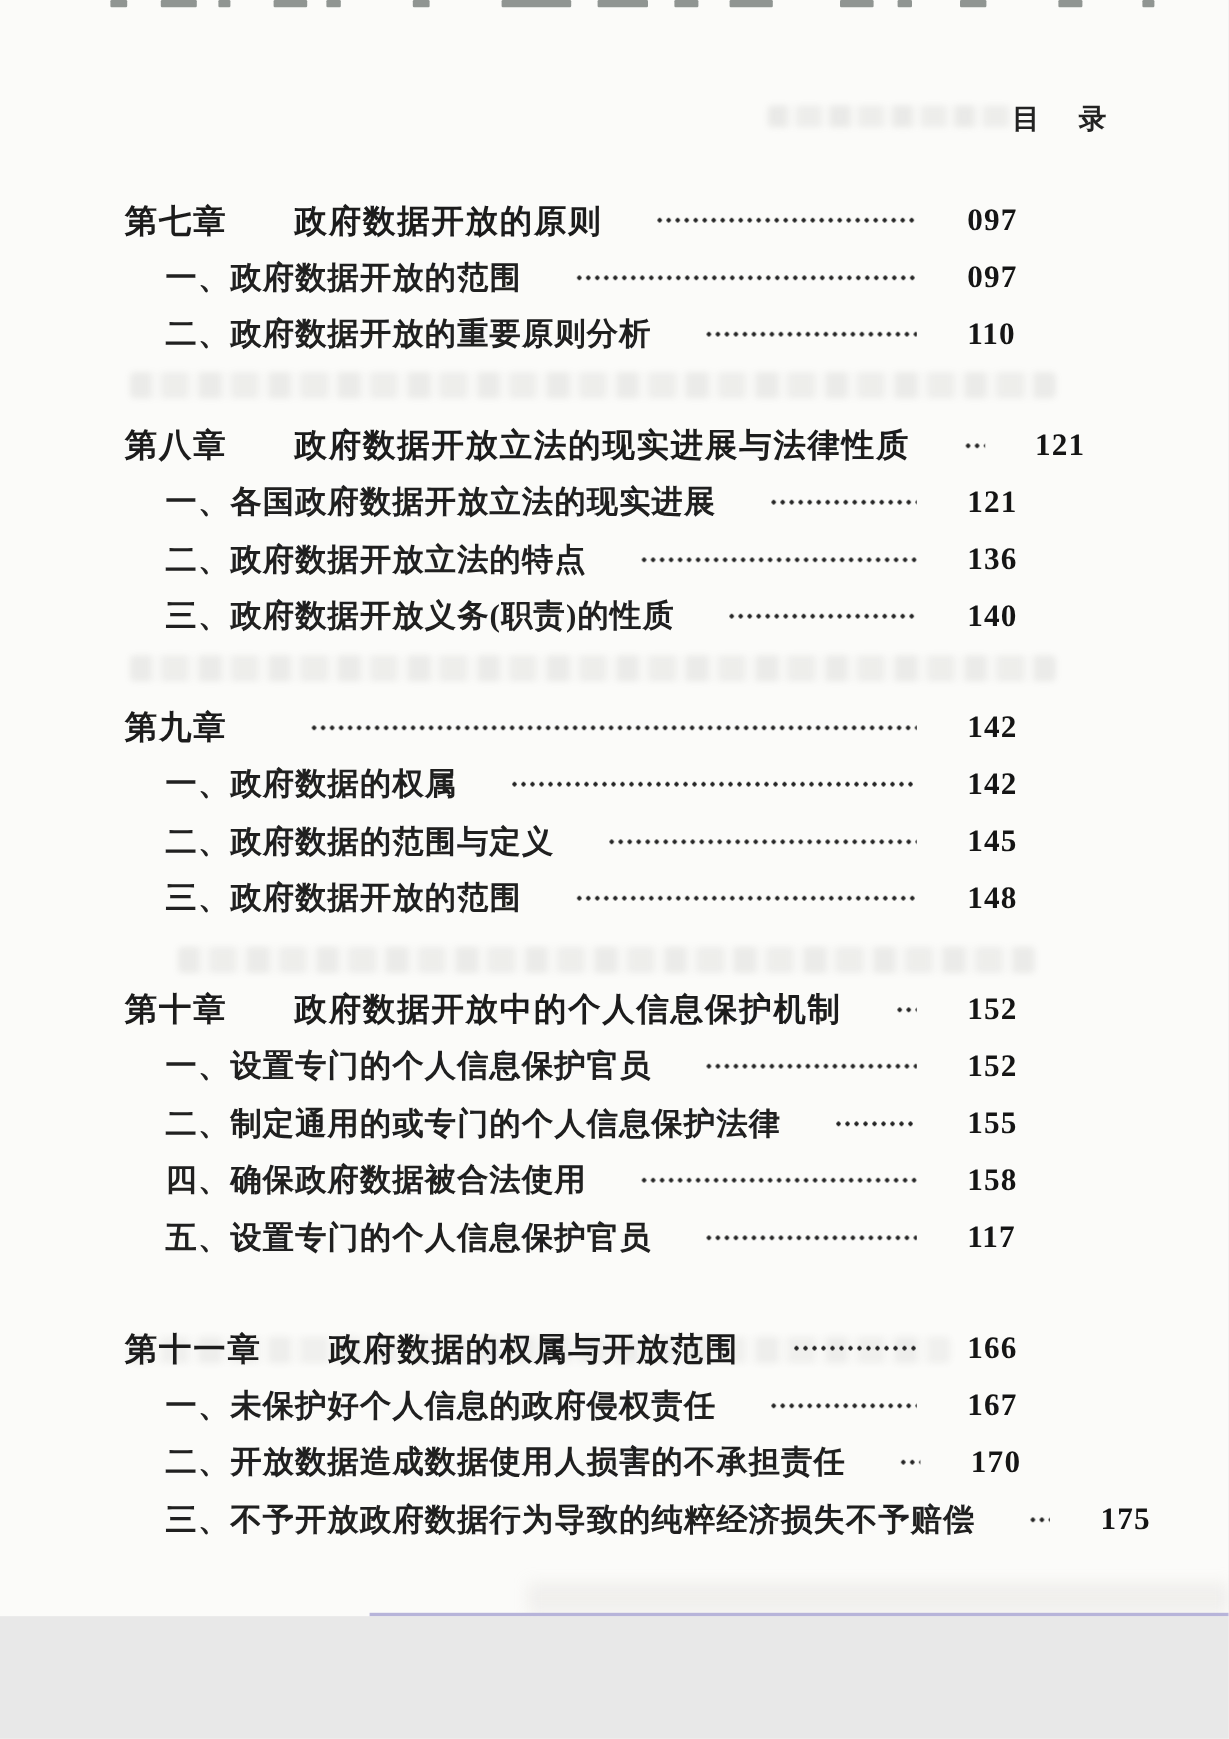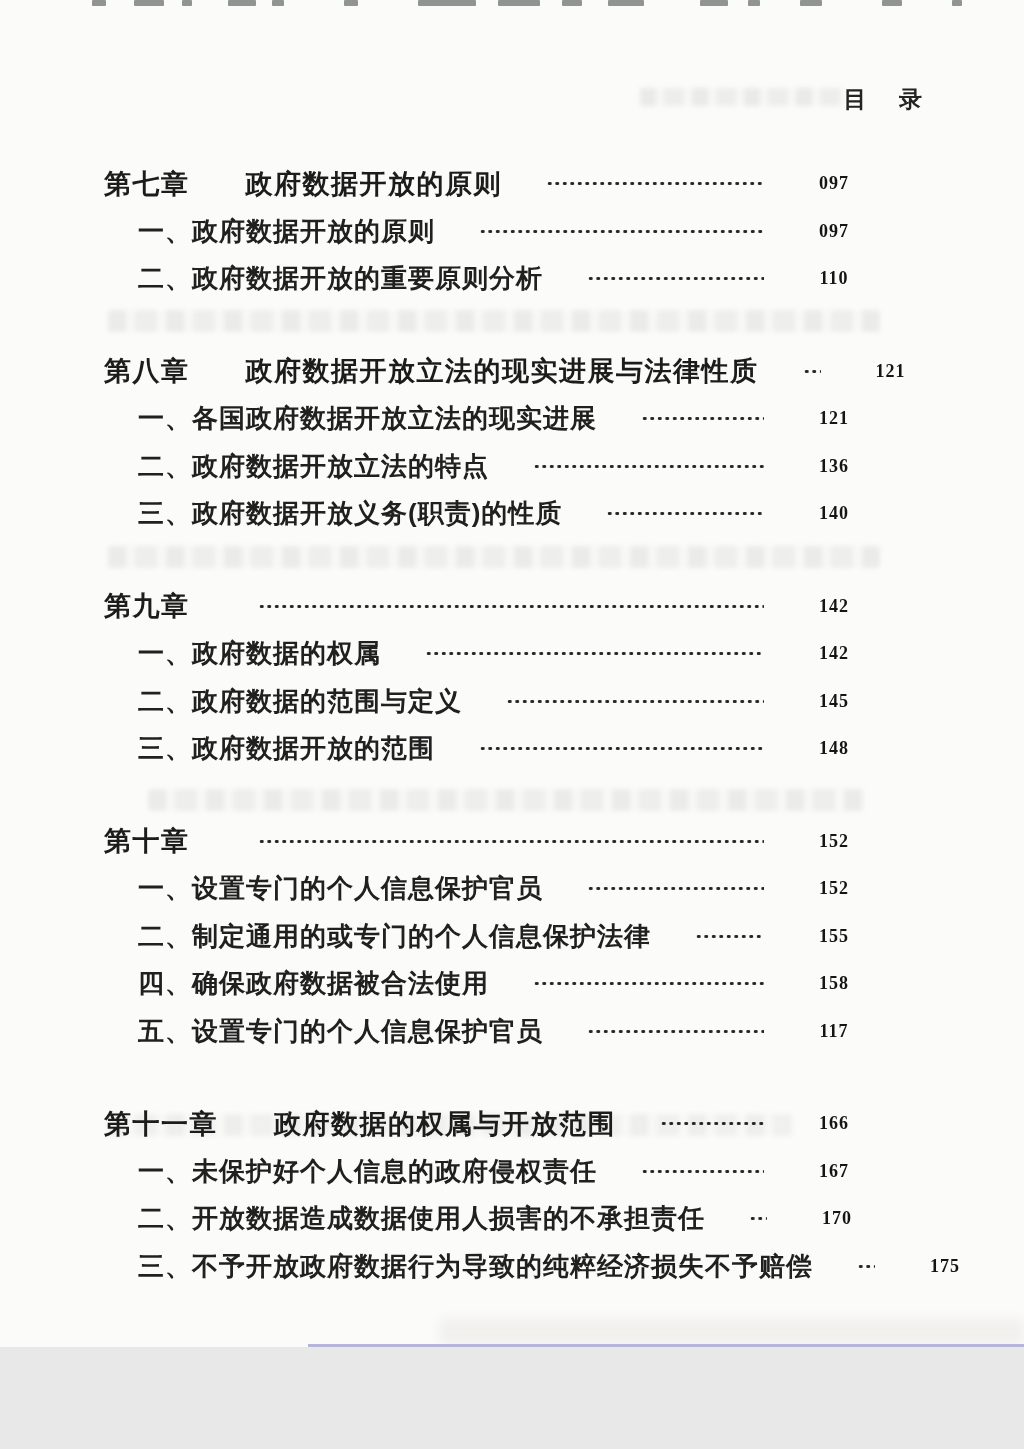--- a/index.html
+++ b/index.html
@@ -57,34 +57,34 @@
   .toc-section { margin: 0; }
   .toc-section + .toc-section { margin-top: 45px; }
   .row {
     display: flex; align-items: center;
     height: 47.5px;
     gap: 32px;
   }
   .row.chapter { font-size: 27px; font-weight: 700; letter-spacing: 1.5px; }
   .row.item { font-size: 26px; font-weight: 700; letter-spacing: 1px; padding-left: 34px; color: #202020; }
   .ch-label { white-space: nowrap; margin-right: 24px; }
-  .ch-title, .item-title { white-space: nowrap; }
+  .ch-title, .item-title { white-space: nowrap; font-family: Liberation Serif, serif; }
   .leader {
     flex: 1; align-self: stretch;
     margin: 0 10px 0 12px;
     background-image: radial-gradient(circle, #262626 1.6px, rgba(0,0,0,0) 2px);
     background-size: 7.5px 9px;
     background-repeat: repeat-x;
     background-position: left center;
     min-width: 18px;
   }
   .pagenum {
     font-family: "Liberation Serif", serif;
-    font-size: 18px; font-weight: 600;
-    min-width: 56px; text-align: center;
+    font-size: 26px; font-weight: 600;
+    min-width: 56px; text-align: left;
     white-space: nowrap; color: #151515;
     letter-spacing: 1px;
   }
 
   
   .folio {
     position: absolute; top: 1360px; right: 68px;
     font-family: "Liberation Serif", serif;
     font-size: 26px; font-weight: 600; color: #1a1a1a;
     letter-spacing: 1px;
@@ -133,21 +133,21 @@
   <div class="toc">
 
     <div class="toc-section">
       <div class="row chapter">
         <span class="ch-label">第七章</span>
         <span class="ch-title">政府数据开放的原则</span>
         <span class="leader"></span>
         <span class="pagenum">097</span>
       </div>
       <div class="row item">
-        <span class="item-title">一、政府数据开放的原则</span>
+        <span class="item-title">一、政府数据开放的范围</span>
         <span class="leader"></span>
         <span class="pagenum">097</span>
       </div>
       <div class="row item">
         <span class="item-title">二、政府数据开放的重要原则分析</span>
         <span class="leader"></span>
         <span class="pagenum">110</span>
       </div>
     </div>
 
@@ -194,20 +194,21 @@
       <div class="row item">
         <span class="item-title">三、政府数据开放的范围</span>
         <span class="leader"></span>
         <span class="pagenum">148</span>
       </div>
     </div>
 
     <div class="toc-section">
       <div class="row chapter">
         <span class="ch-label">第十章</span>
+        <span class="ch-title">政府数据开放中的个人信息保护机制</span>
         <span class="leader"></span>
         <span class="pagenum">152</span>
       </div>
       <div class="row item">
         <span class="item-title">一、设置专门的个人信息保护官员</span>
         <span class="leader"></span>
         <span class="pagenum">152</span>
       </div>
       <div class="row item">
         <span class="item-title">二、制定通用的或专门的个人信息保护法律</span>

